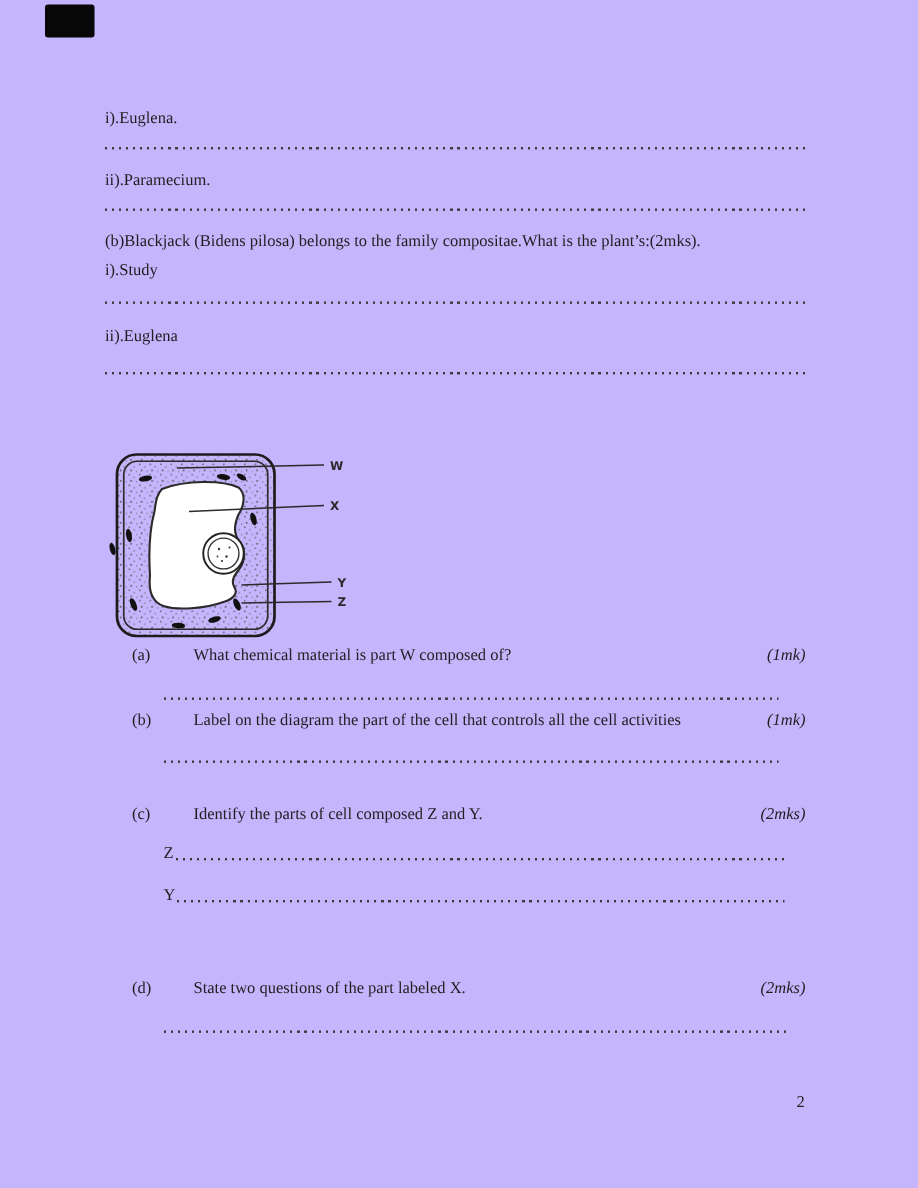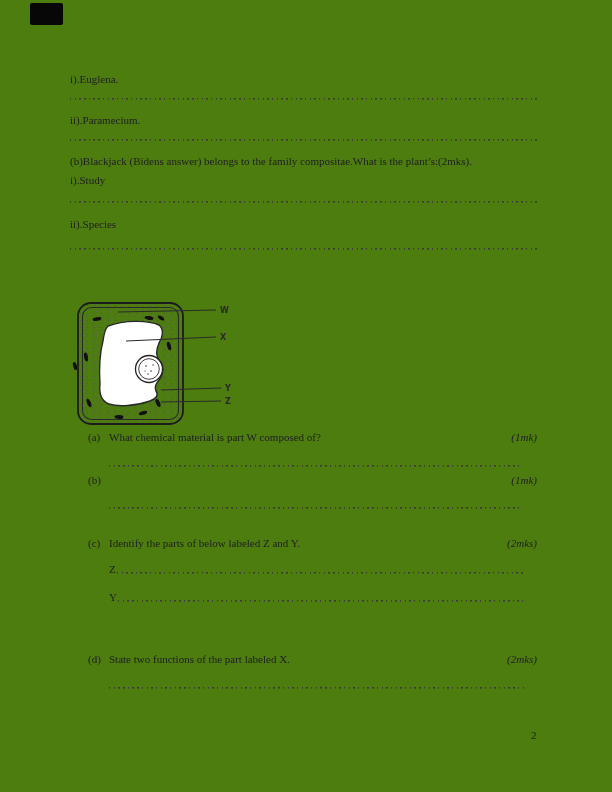--- a/index.html
+++ b/index.html
@@ -1,19 +1,19 @@
 <!DOCTYPE html>
 <html><head>
 <meta charset="utf-8">
 <style>
   html,body { margin:0; padding:0; background:#ffffff; }
   .page {
     position:relative;
     width:612px; height:792px;
-    background:#4d7c0f;
+    background:#c4b5fd;
     font-family:"Liberation Serif", serif;
     font-size:11px;
     color:#1f1f1f;
     overflow:hidden;
   }
   .scan-mark {
     position:absolute; left:30px; top:3px; width:33px; height:22px;
     background:#070707; border-radius:2px;
   }
   .line { position:absolute; left:70px; white-space:nowrap; line-height:14px; }
@@ -22,21 +22,21 @@
     background-image:repeating-linear-gradient(90deg,#3a3a3a 0 1.4px,transparent 1.4px 4.7px);
     background-size:100% 1.6px; background-repeat:no-repeat; background-position:0 bottom;
   }
   .dot-full  { left:70px;  width:470px; }
   .dot-ans   { left:109px; width:410px; }
   .q-row {
     position:absolute; left:88px; width:449px;
     display:flex; white-space:nowrap; line-height:14px;
   }
   .q-id   { width:21px; flex:0 0 auto; }
-  .q-text { flex:0 1 auto; }
+  .q-text { flex:0 1 auto;margin-left:20px; }
   .q-marks{ margin-left:auto; padding-left:8px;font-style:italic; }
   .sub-row {
     position:absolute; left:109px; width:414px;
     display:flex; align-items:stretch; white-space:nowrap; line-height:14px;
   }
   .sub-letter { flex:0 0 auto; }
   .leader {
     flex:1 1 auto; margin-left:1px;
     background-image:repeating-linear-gradient(90deg,#3a3a3a 0 1.4px,transparent 1.4px 4.7px);
     background-size:100% 1.6px; background-repeat:no-repeat; background-position:0 calc(100% - 2px);
@@ -52,24 +52,24 @@
 <body>
 
 <div class="page">
 
   <div class="scan-mark"></div>
 
   <div class="line" style="top:72px">i).Euglena.</div>
   <div class="dotline dot-full" style="top:97px"></div>
   <div class="line" style="top:113px">ii).Paramecium.</div>
   <div class="dotline dot-full" style="top:138px"></div>
-  <div class="line" style="top:154px">(b)Blackjack (Bidens answer) belongs to the family compositae.What is the plant’s:(2mks).</div>
+  <div class="line" style="top:154px">(b)Blackjack (Bidens pilosa) belongs to the family compositae.What is the plant’s:(2mks).</div>
   <div class="line" style="top:173px">i).Study</div>
   <div class="dotline dot-full" style="top:200px"></div>
-  <div class="line" style="top:217px">ii).Species</div>
+  <div class="line" style="top:217px">ii).Euglena</div>
   <div class="dotline dot-full" style="top:247px"></div>
 
   <svg class="diagram" width="182" height="138" viewBox="0 0 182 138">
     <defs>
       <pattern id="stipple" width="7" height="7" patternUnits="userSpaceOnUse">
         <circle cx="1.2" cy="1.5" r="0.55" fill="#5a5a5a"></circle>
         <circle cx="4.5" cy="3.2" r="0.5" fill="#6a6a6a"></circle>
         <circle cx="2.4" cy="5.6" r="0.6" fill="#555555"></circle>
         <circle cx="6.1" cy="6.3" r="0.45" fill="#707070"></circle>
       </pattern>
@@ -130,40 +130,41 @@
 
   <div class="q-row" style="top:430px">
     <span class="q-id">(a)</span>
     <span class="q-text">What chemical material is part W composed of?</span>
     <span class="q-marks">(1mk)</span>
   </div>
   <div class="dotline dot-ans" style="top:464px"></div>
 
   <div class="q-row" style="top:473px">
     <span class="q-id">(b)</span>
+    <span class="q-text">Label on the diagram the part of the cell that controls all the cell activities</span>
     <span class="q-marks">(1mk)</span>
   </div>
   <div class="dotline dot-ans" style="top:506px"></div>
 
   <div class="q-row" style="top:536px">
     <span class="q-id">(c)</span>
-    <span class="q-text">Identify the parts of below labeled Z and Y.</span>
+    <span class="q-text">Identify the parts of cell composed Z and Y.</span>
     <span class="q-marks">(2mks)</span>
   </div>
   <div class="sub-row" style="top:562px">
     <span class="sub-letter">Z</span>
     <span class="leader"></span>
   </div>
   <div class="sub-row" style="top:590px">
     <span class="sub-letter">Y</span>
     <span class="leader"></span>
   </div>
 
   <div class="q-row" style="top:652px">
     <span class="q-id">(d)</span>
-    <span class="q-text">State two functions of the part labeled X.</span>
+    <span class="q-text">State two questions of the part labeled X.</span>
     <span class="q-marks">(2mks)</span>
   </div>
   <div class="dotline dot-ans" style="top:686px; width:418px"></div>
 
   <div class="page-number">2</div>
 
 </div>
 
 </body></html>

